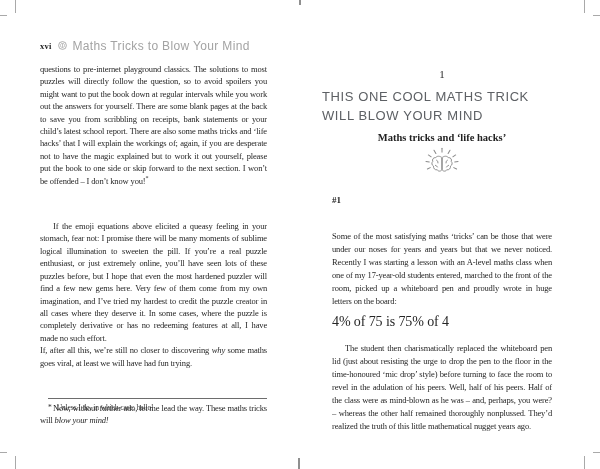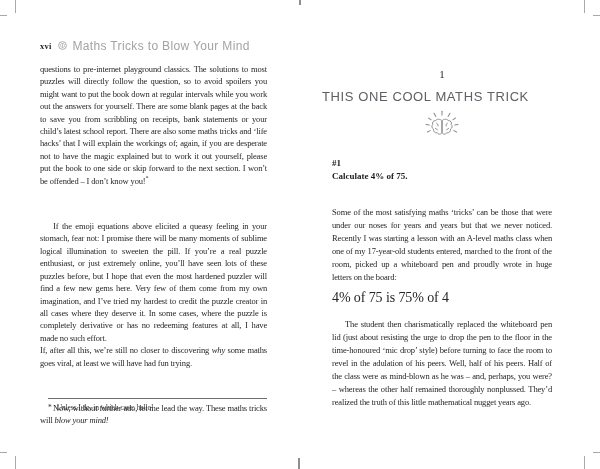--- a/index.html
+++ b/index.html
@@ -94,22 +94,24 @@
     <div class="fn-rule"></div>
     <div class="fn-text"><span class="star">*</span><span>Unless I do, in which case: hello!</span></div>
   </div>
 
   <div id="right-page">
 
     <div class="chap-num">1</div>
 
     <div class="chap-title">
       <div>THIS ONE COOL MATHS TRICK</div>
+      <div>WILL BLOW YOUR MIND</div>
     </div>
 
+    <div class="chap-subtitle">Maths tricks and ‘life hacks’</div>
 
     <div class="chap-icon">
       <svg width="40" height="32" viewBox="0 0 40 34">
         <g fill="none" stroke="#8a8a8a" stroke-width="1.1" stroke-linecap="round">
 
           <line x1="20" y1="6.5" x2="20" y2="2.5"></line>
           <line x1="13.5" y1="8" x2="11.5" y2="4.5"></line>
           <line x1="26.5" y1="8" x2="28.5" y2="4.5"></line>
           <line x1="8.5" y1="11.5" x2="5.5" y2="9.5"></line>
           <line x1="31.5" y1="11.5" x2="34.5" y2="9.5"></line>
@@ -127,21 +129,20 @@
           <path d="M14.2 15 q2 0.8 1.6 3"></path>
           <path d="M25.8 15 q-2 0.8 -1.6 3"></path>
           <path d="M13 20.5 q1.6 0.4 2.2 1.8"></path>
           <path d="M27 20.5 q-1.6 0.4 -2.2 1.8"></path>
         </g>
       </svg>
     </div>
 
     <div class="puzzle-head">
       <div>#1</div>
-      <div>Calculate 4% of 75.</div>
     </div>
 
     <p class="rp-body first">Some of the most satisfying maths ‘tricks’ can be those that were under our noses for years and years but that we never noticed. Recently I was starting a lesson with an A-level maths class when one of my 17-year-old students entered, marched to the front of the room, picked up a whiteboard pen and proudly wrote in huge letters on the board:</p>
 
     <div class="equation">4% of 75 is 75% of 4</div>
 
     <p class="rp-body second">The student then charismatically replaced the whiteboard pen lid (just about resisting the urge to drop the pen to the floor in the time-honoured ‘mic drop’ style) before turning to face the room to revel in the adulation of his peers. Well, half of his peers. Half of the class were as mind-blown as he was – and, perhaps, you were? – whereas the other half remained thoroughly nonplussed. They’d realized the truth of this little mathematical nugget years ago.</p>
   </div>
 
 </div>

